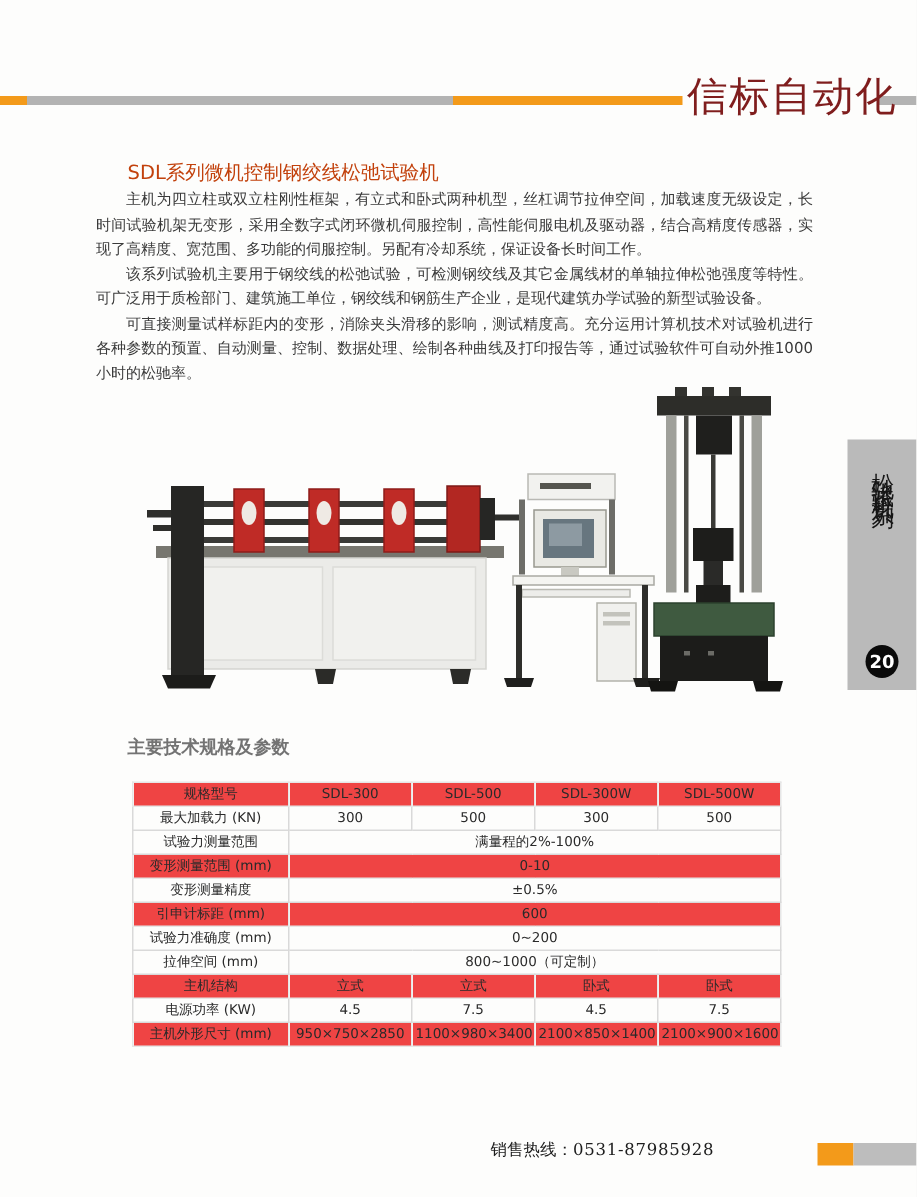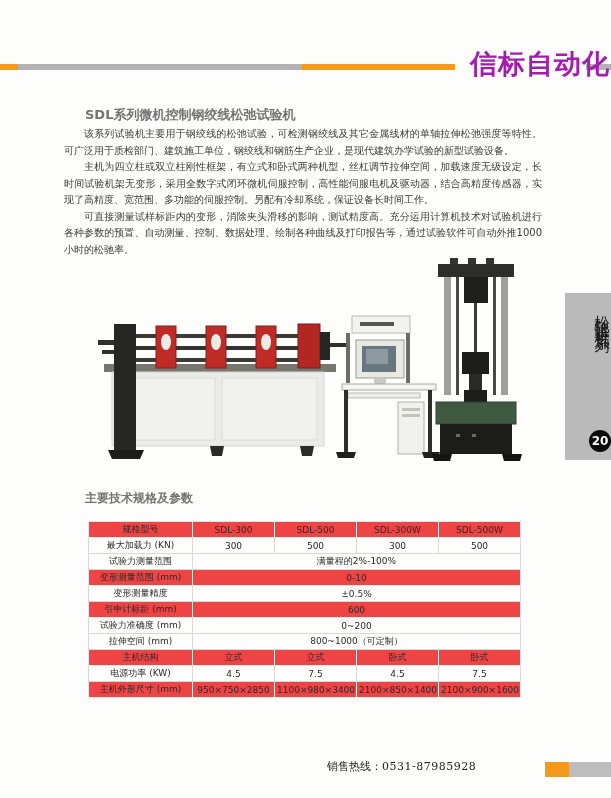--- a/index.html
+++ b/index.html
@@ -12,28 +12,27 @@
     position:relative;width:611px;height:798px;background:#fdfdfc;overflow:hidden;
   }
   
   .rule-seg{position:absolute;height:6px;top:64px;}
   .seg-orange1{left:0;width:18px;background:#f39a1a;}
   .seg-gray1{left:18px;width:284px;background:#b3b3b3;}
   .seg-orange2{left:302px;width:153px;background:#f39a1a;}
   .seg-gray2{left:586px;width:25px;background:#b3b3b3;}
   .brand{
     position:absolute;left:458px;top:46px;width:130px;
-    font-size:27px;font-weight:bold;color:#a21caf;letter-spacing:1px;
+    font-size:27px;font-weight:normal;color:#7f1d1d;letter-spacing:1px;
     white-space:nowrap;
-    margin-left:12px;
   }
   
   .doc-title{
     position:absolute;left:85px;top:106px;
-    font-size:13px;font-weight:bold;color:#737373;white-space:nowrap;
+    font-size:13px;font-weight:normal;color:#c2410c;white-space:nowrap;
   }
   .body-text{
     position:absolute;left:64px;top:126px;width:478px;
     font-size:10px;line-height:16.5px;color:#3a3a3a;text-align:justify;
   }
   .body-text p{margin:0;text-indent:2em;}
   
   .photo{position:absolute;left:60px;top:256px;width:480px;height:222px;}
   
   .specs-heading{
@@ -49,21 +48,21 @@
     border:1px solid #d9d9d9;
     height:13px;padding:1px 2px;text-align:center;font-weight:normal;
     overflow:hidden;white-space:nowrap;
   }
   table.specs col.c0{width:104px;}
   table.specs col.cm{width:82px;}
   tr.shaded th,tr.shaded td{background:#ef4444;border-color:#e6e6e6;}
   
   .side-tab{
     position:absolute;left:565px;top:293px;width:46px;height:167px;
-    background:#bababa;display:flex;flex-direction:column;align-items:flex-end;
+    background:#bababa;display:flex;flex-direction:column;align-items:center;
   }
   .side-tab .vlabel{
     margin-top:10px;
     writing-mode:vertical-rl;text-orientation:upright;
     font-size:15px;letter-spacing:4px;color:#161616;font-weight:500;
   }
   .side-tab .badge{
     margin-top:auto;margin-bottom:8px;
     width:22px;height:22px;border-radius:50%;background:#0a0a0a;
     color:#fff;font-size:12px;font-weight:bold;
@@ -84,22 +83,22 @@
 <div class="page">
 
   <div class="rule-seg seg-orange1"></div>
   <div class="rule-seg seg-gray1"></div>
   <div class="rule-seg seg-orange2"></div>
   <div class="rule-seg seg-gray2"></div>
   <div class="brand">信标自动化</div>
 
   <div class="doc-title">SDL系列微机控制钢绞线松弛试验机</div>
   <div class="body-text">
+    <p>主机为四立柱或双立柱刚性框架，有立式和卧式两种机型，丝杠调节拉伸空间，加载速度无级设定，长时间试验机架无变形，采用全数字式闭环微机伺服控制，高性能伺服电机及驱动器，结合高精度传感器，实现了高精度、宽范围、多功能的伺服控制。另配有冷却系统，保证设备长时间工作。</p>
     <p>该系列试验机主要用于钢绞线的松弛试验，可检测钢绞线及其它金属线材的单轴拉伸松弛强度等特性。可广泛用于质检部门、建筑施工单位，钢绞线和钢筋生产企业，是现代建筑办学试验的新型试验设备。</p>
-    <p>主机为四立柱或双立柱刚性框架，有立式和卧式两种机型，丝杠调节拉伸空间，加载速度无级设定，长时间试验机架无变形，采用全数字式闭环微机伺服控制，高性能伺服电机及驱动器，结合高精度传感器，实现了高精度、宽范围、多功能的伺服控制。另配有冷却系统，保证设备长时间工作。</p>
     <p>可直接测量试样标距内的变形，消除夹头滑移的影响，测试精度高。充分运用计算机技术对试验机进行各种参数的预置、自动测量、控制、数据处理、绘制各种曲线及打印报告等，通过试验软件可自动外推1000小时的松驰率。</p>
   </div>
 
   <div class="photo">
     <svg width="480" height="222" viewBox="0 0 480 222" xmlns="http://www.w3.org/2000/svg">
 
       <g>
 
         <rect x="44" y="108" width="232" height="8" fill="#77766f"></rect>
 

